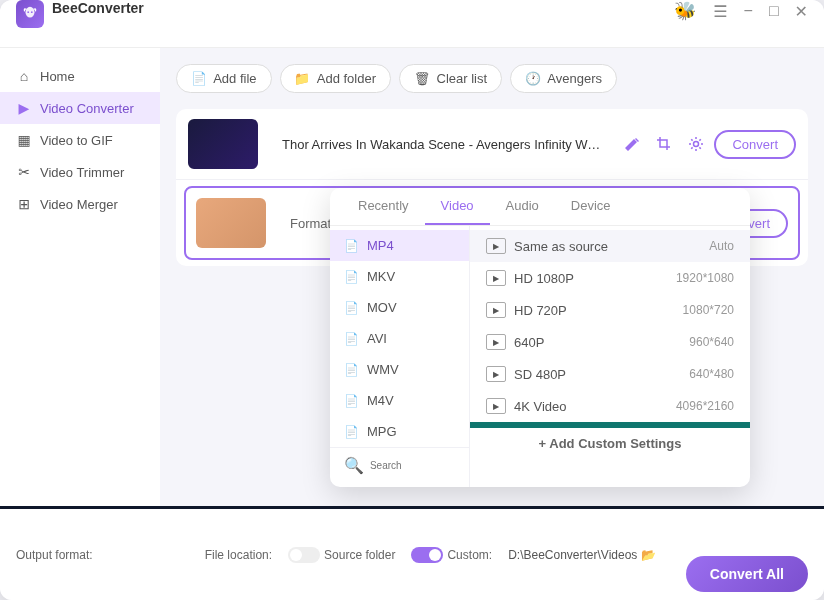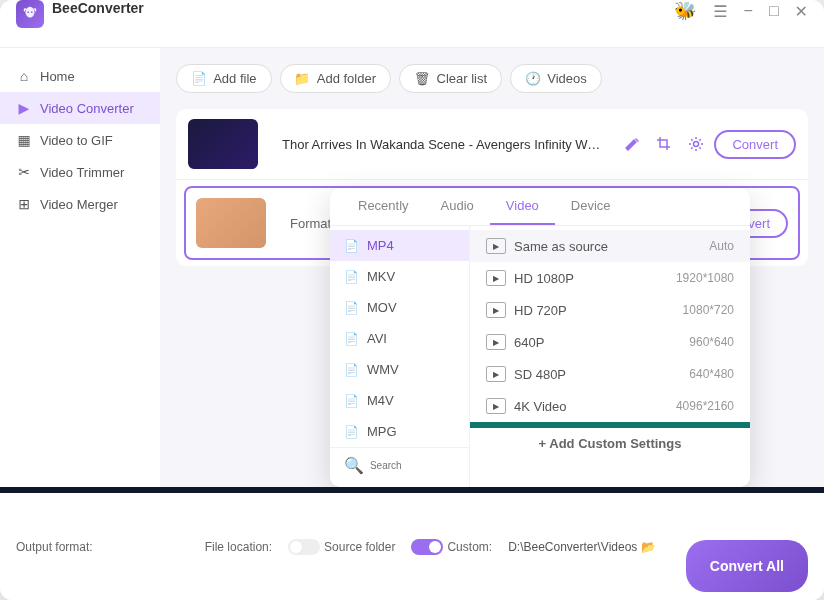--- a/index.html
+++ b/index.html
@@ -37,22 +37,22 @@
     
     .file-item { display: flex; align-items: center; padding: 12px 16px; border-bottom: 1px solid #f0f0f5; position: relative; }
     .file-thumb { width: 70px; height: 50px; background: linear-gradient(135deg, #667eea, #764ba2); border-radius: 6px; flex-shrink: 0; overflow: hidden; margin-right: 12px; }
     .file-info { flex: 1; min-width: 0; }
     .file-name { font-size: 13px; font-weight: 500; color: #333; white-space: nowrap; overflow: hidden; text-overflow: ellipsis; }
     .file-actions-right { display: flex; gap: 4px; align-items: center; margin-left: 12px; }
     .action-icon { width: 28px; height: 28px; display: flex; align-items: center; justify-content: center; color: #9b6ef0; cursor: pointer; font-size: 16px; }
     .convert-btn { background: white; border: 2px solid #9b6ef0; color: #9b6ef0; border-radius: 20px; padding: 5px 16px; font-size: 13px; font-weight: 500; cursor: pointer; white-space: nowrap; }
 
     
-    .bottom-bar { background: white; padding: 8px 16px; display: flex; align-items: center; gap: 16px; font-size: 12px; color: #666; border-top: 6px solid #0f172a; flex-shrink: 0; }
-    .convert-all-btn { background: linear-gradient(135deg, #9b6ef0, #7b4fce); color: white; border: none; border-radius: 20px; padding: 18px 24px; font-size: 14px; font-weight: 600; cursor: pointer; margin-left: auto; margin-top: 39px; }
+    .bottom-bar { background: white; padding: 8px 16px; display: flex; align-items: center; gap: 16px; font-size: 12px; color: #666; border-top: 3px solid #0f172a; flex-shrink: 0; }
+    .convert-all-btn { background: linear-gradient(135deg, #9b6ef0, #7b4fce); color: white; border: none; border-radius: 20px; padding: 10px 24px; font-size: 14px; font-weight: 600; cursor: pointer; margin-left: auto; margin-top: 39px; }
 
     
     .dropdown-overlay { position: absolute; top: 140px; left: 170px; background: white; border-radius: 10px; box-shadow: 0 8px 30px rgba(0,0,0,0.15); width: 420px; z-index: 100; overflow: hidden; }
     .dropdown-tabs { display: flex; padding: 0 12px; border-bottom: 1px solid #eee; }
     .dropdown-tab { padding: 10px 16px; font-size: 13px; color: #888; cursor: pointer; border-bottom: 2px solid transparent; }
     .dropdown-tab.active { color: #9b6ef0; border-bottom: 2px solid #9b6ef0; font-weight: 500; }
     .dropdown-body { display: flex; }
     .format-list { width: 140px; border-right: 1px solid #f0f0f5; padding: 4px 0; }
     .format-item { display: flex; align-items: center; gap: 8px; padding: 8px 14px; font-size: 13px; color: #555; cursor: pointer; }
     .format-item.selected { background: #f0e8ff; color: #7b4fce; }
@@ -139,21 +139,21 @@
         <button class="toolbar-btn">
           <span>📁</span>
           <span>Add folder</span>
         </button>
         <button class="toolbar-btn">
           <span>🗑</span>
           <span>Clear list</span>
         </button>
         <button class="toolbar-btn">
           <span>🕐</span>
-          <span>Videos</span>
+          <span>Avengers</span>
         </button>
       </div>
 
       <div class="file-list">
 
         <div class="file-item" style="padding: 10px 12px;">
           <div class="file-thumb thumb1" style="border-radius:6px;"></div>
           <div class="file-info" style="margin-left:12px;">
             <div class="file-name">Thor Arrives In Wakanda Scene - Avengers Infinity Wa ...</div>
           </div>
@@ -204,25 +204,25 @@
           </div>
         </div>
       </div>
 
       <div class="dropdown-overlay">
 
         <div class="dropdown-tabs">
           <div class="dropdown-tab">
             <span>Recently</span>
           </div>
+          <div class="dropdown-tab active">
+            <span>Video</span>
+          </div>
           <div class="dropdown-tab">
             <span>Audio</span>
-          </div>
-          <div class="dropdown-tab active">
-            <span>Video</span>
           </div>
           <div class="dropdown-tab">
             <span>Device</span>
           </div>
         </div>
 
         <div class="dropdown-body">
 
           <div class="format-list">
             <div class="format-item selected">

